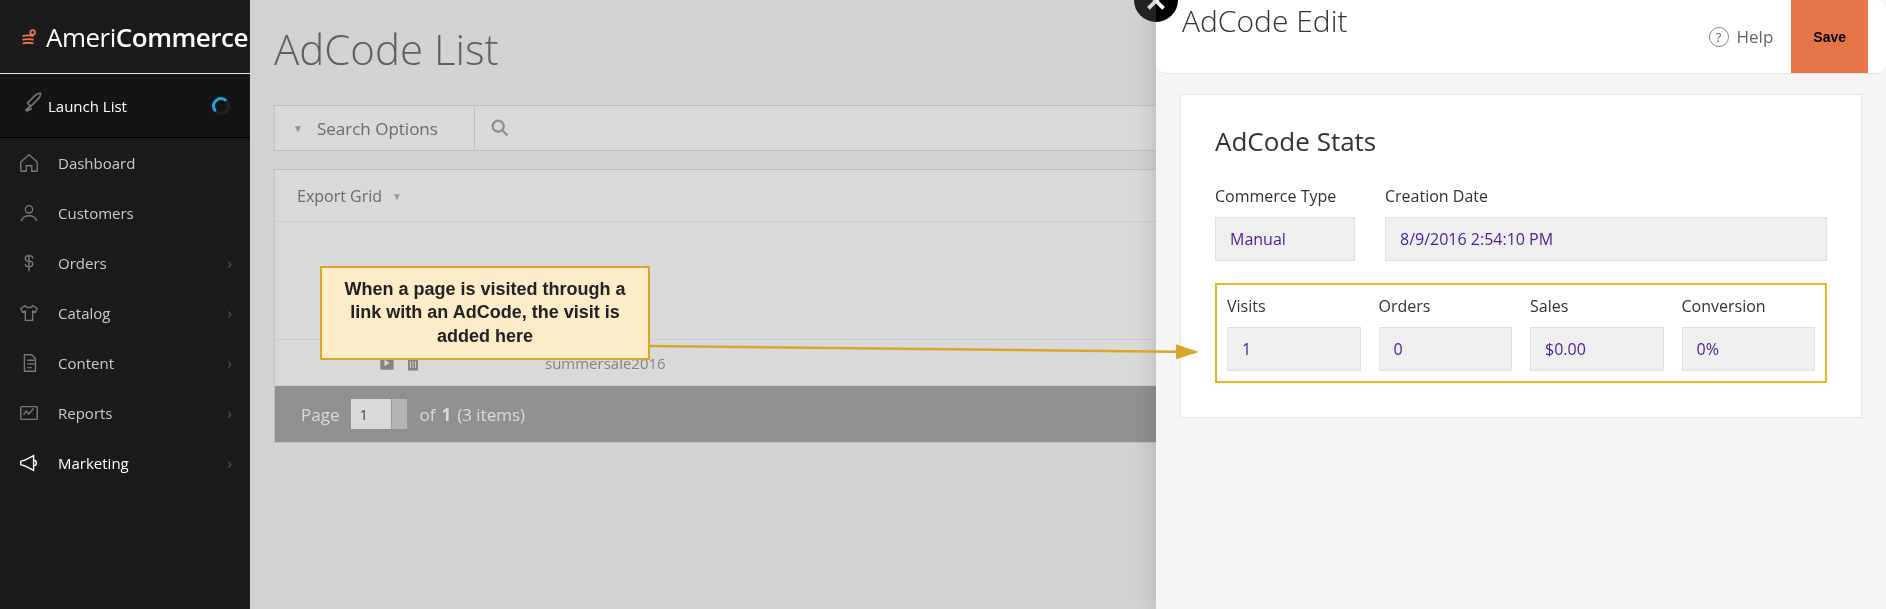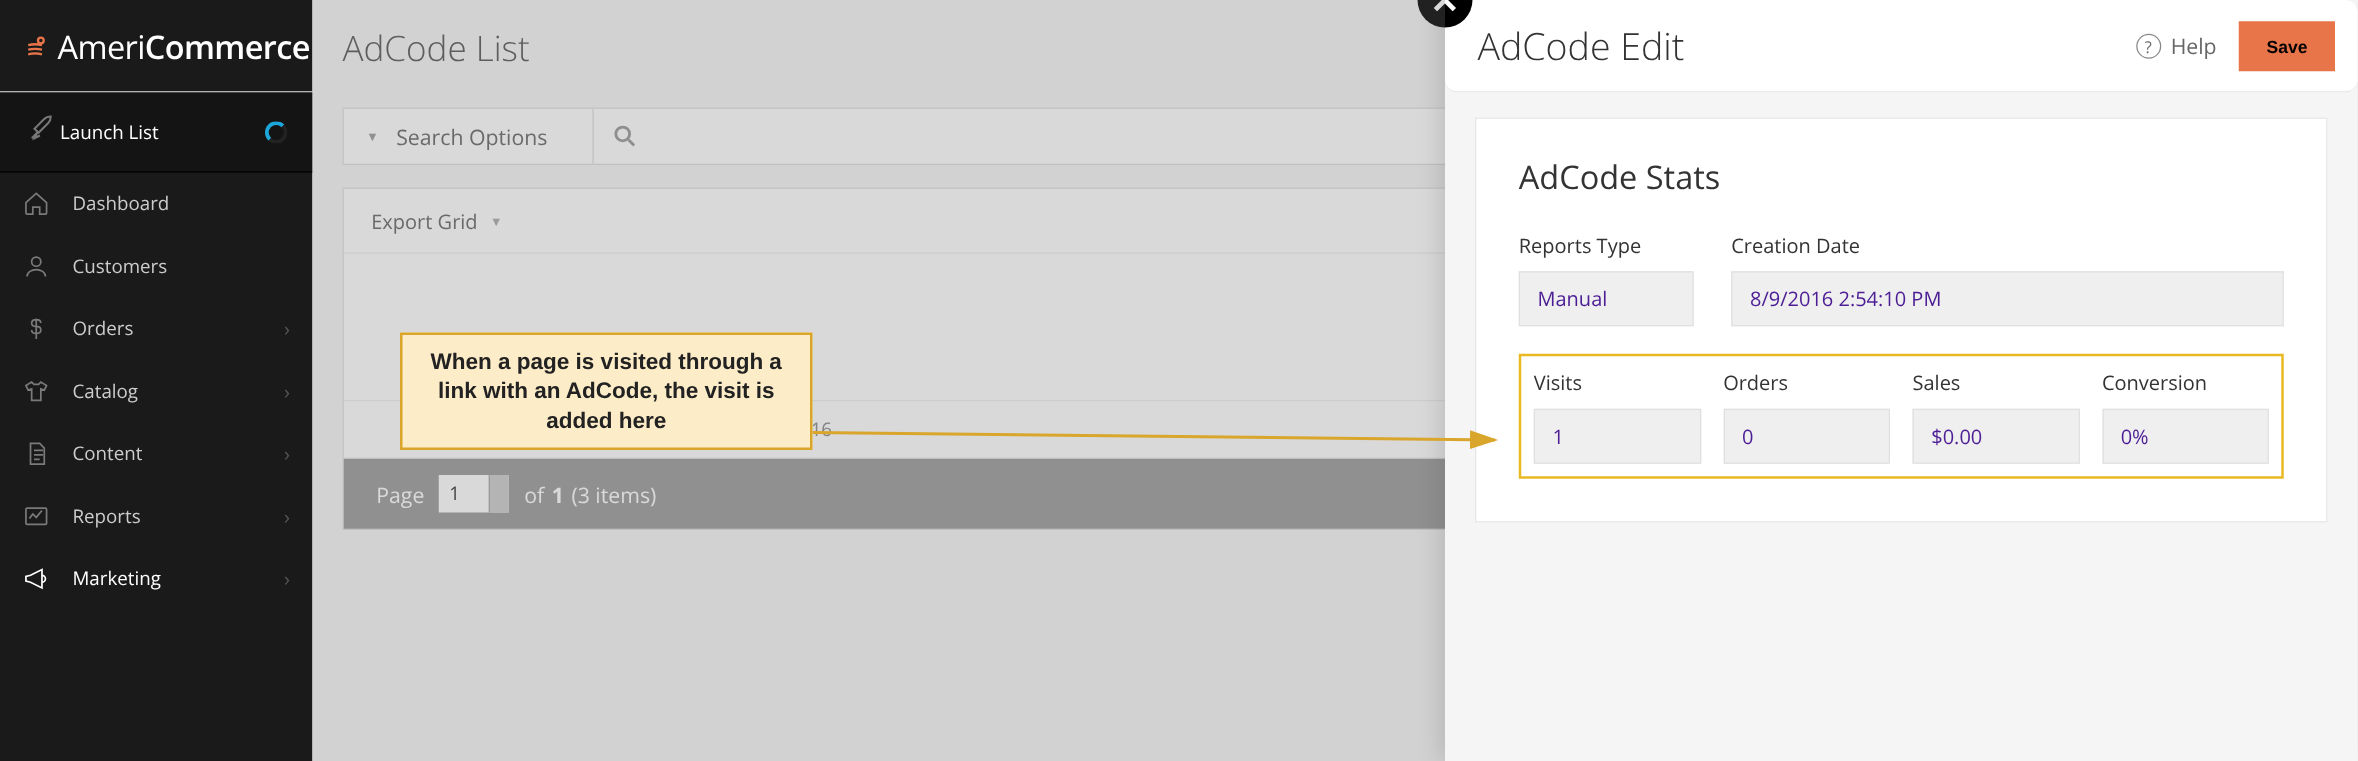--- a/index.html
+++ b/index.html
@@ -85,21 +85,21 @@
 
   
   .main {
     position: absolute;
     left: 250px; top: 0;
     width: calc(100% - 250px);
     height: 100%;
     background: #f5f5f5;
   }
   .page-title {
-    font-size: 28px;
+    font-size: 42px;
     font-weight: 300;
     color: #555;
     padding: 20px 24px 28px 24px;
   }
   .search-bar {
     margin: 0 24px 18px 24px;
     height: 46px;
     display: flex;
     align-items: center;
     background: #fff;
@@ -204,21 +204,20 @@
     font-size: 28px;
     display: flex; align-items: center; justify-content: center;
     cursor: pointer;
     font-weight: 700;
   }
   .panel-header {
     height: 74px;
     background: #fff;
     border-bottom: 1px solid #e5e5e5;
     display: flex;
-    align-items: center;
     padding: 0 18px 0 26px;
     border-radius: 10px;
   }
   .panel-header .ptitle {
     flex: 1;
     font-size: 30px;
     font-weight: 300;
     color: #333;
   }
   .panel-header .help {
@@ -484,21 +483,21 @@
     </div>
     <button class="save-btn">Save</button>
   </div>
 
   <div class="panel-body">
     <div class="card">
       <h2>AdCode Stats</h2>
 
       <div class="field-row">
         <div class="field" style="flex:0 0 140px">
-          <label>Reports Type</label>
+          <label>Commerce Type</label>
           <div class="ro-input">Manual</div>
         </div>
         <div class="field">
           <label>Creation Date</label>
           <div class="ro-input">8/9/2016 2:54:10 PM</div>
         </div>
       </div>
 
       <div class="highlight-box">
         <div class="stats-grid">

